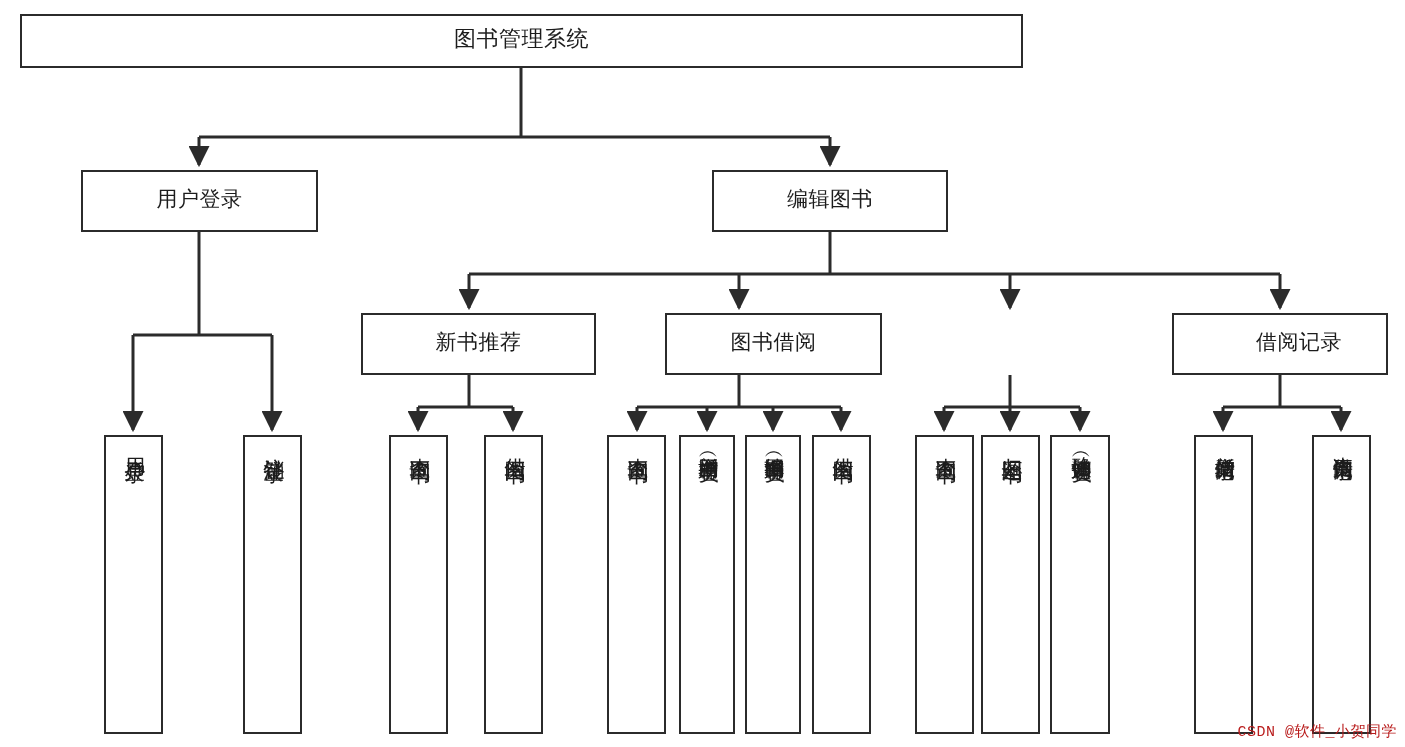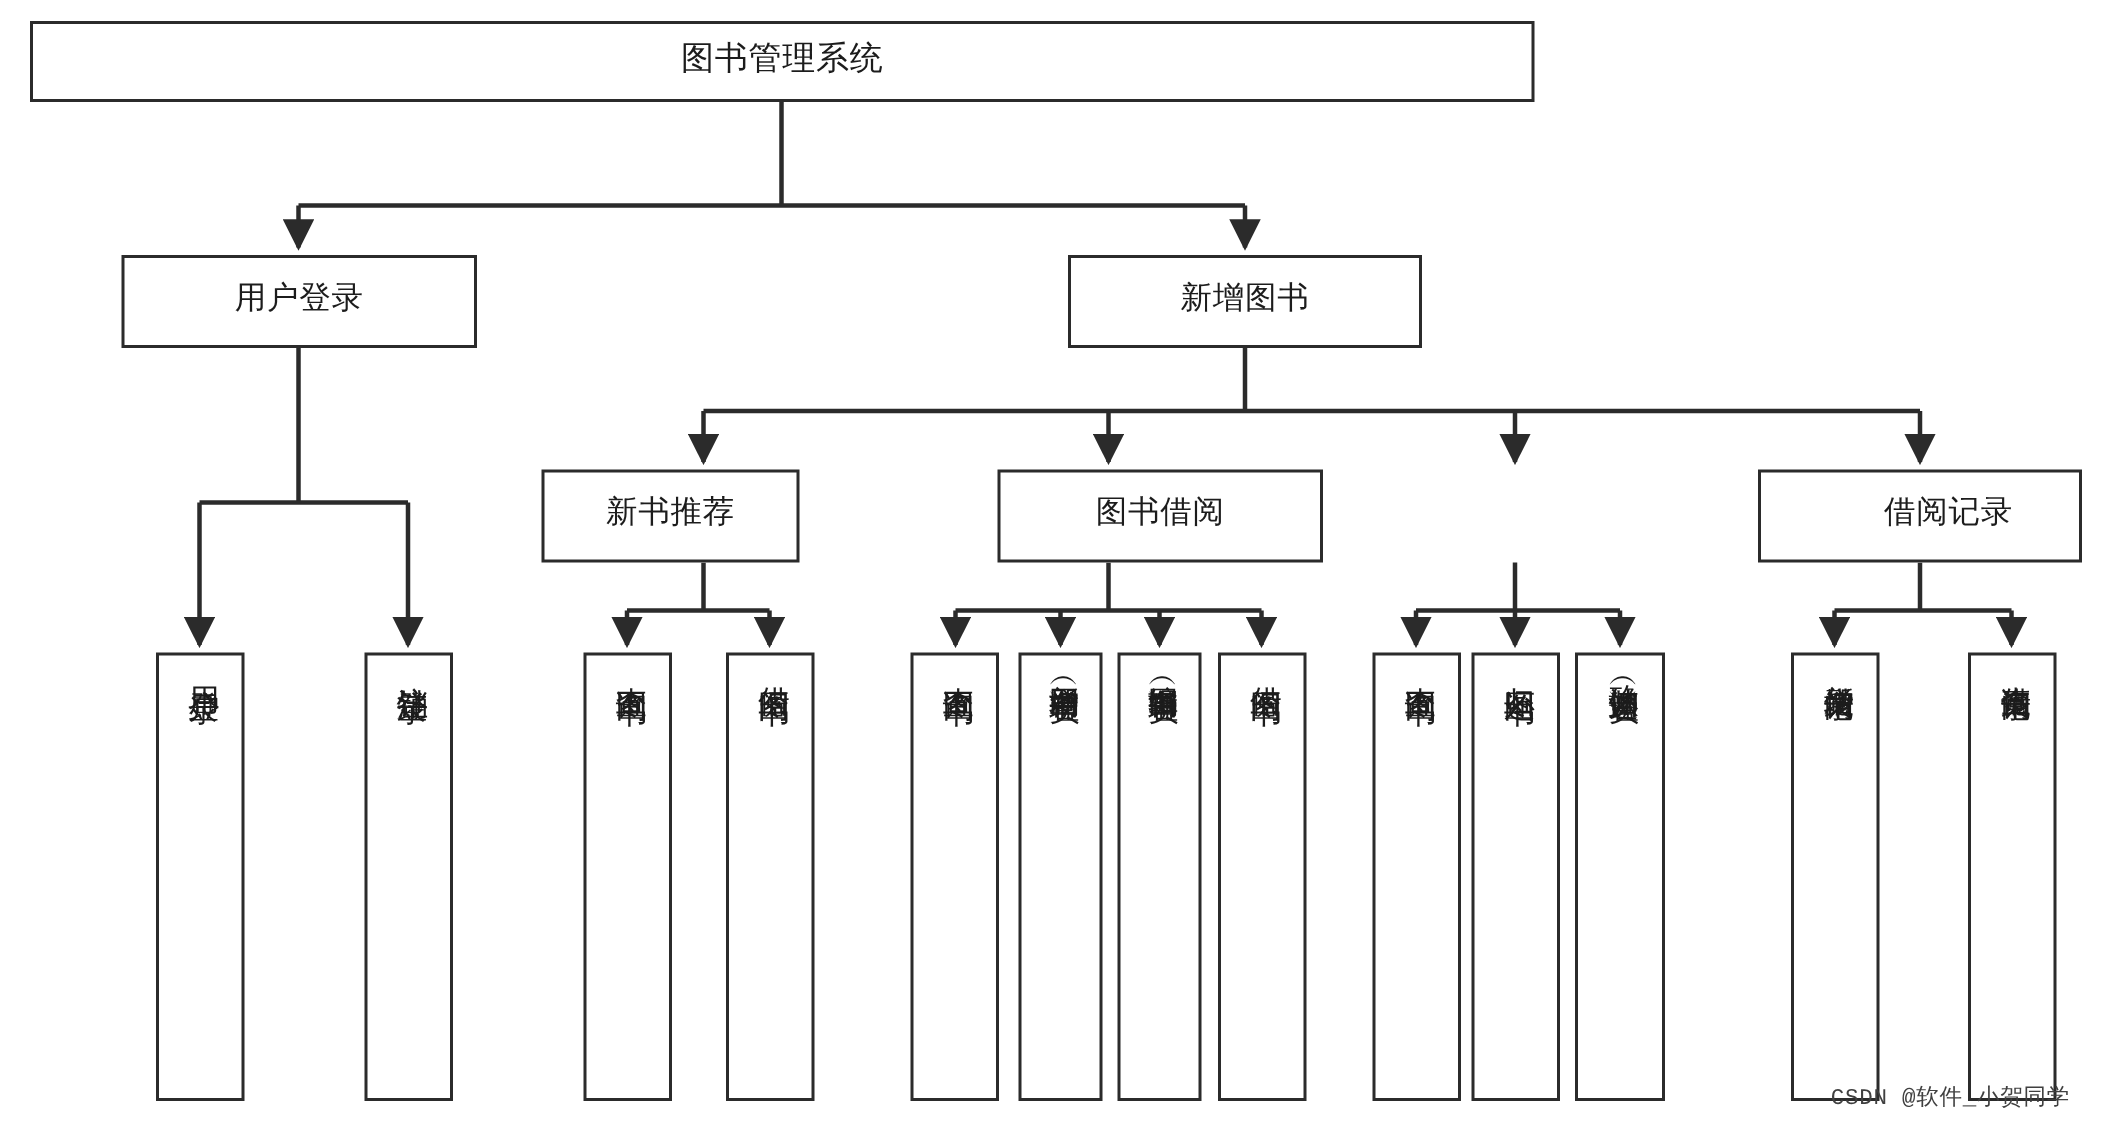--- a/index.html
+++ b/index.html
@@ -65,24 +65,24 @@
     line-height: 1.0;
     letter-spacing: 2px;
     white-space: nowrap;
   }
   .node.v.tall-text .node-label {
     font-size: 20px;
     letter-spacing: 1px;
   }
   #watermark {
     position: absolute;
-    right: 25px;
+    right: 8px;
     bottom: 6px;
     font-size: 15px;
-    color: #404040;
+    color: #b91c1c;
     letter-spacing: 0.5px;
     z-index: 5;
     user-select: none;
     white-space: nowrap;
   }
 </style>
 </head>
 <body>
 
 <div id="diagram-root">
@@ -138,24 +138,24 @@
   </svg>
 
   <div class="node h root" style="left:20px; top:14px; width:1003px; height:54px;">
     <span class="node-label">图书管理系统</span>
   </div>
 
   <div class="node h" style="left:81px; top:170px; width:237px; height:62px;">
     <span class="node-label">用户登录</span>
   </div>
   <div class="node h" style="left:712px; top:170px; width:236px; height:62px;">
-    <span class="node-label">新增图书</span>
-  </div>
-
-  <div class="node h" style="left:361px; top:313px; width:172px; height:62px;">
+    <span class="node-label">编辑图书</span>
+  </div>
+
+  <div class="node h" style="left:361px; top:313px; width:235px; height:62px;">
     <span class="node-label">新书推荐</span>
   </div>
   <div class="node h" style="left:665px; top:313px; width:217px; height:62px;">
     <span class="node-label">图书借阅</span>
   </div>
   <div class="node h" style="left:1172px; top:313px; width:216px; height:62px;padding-left:38px;">
     <span class="node-label">借阅记录</span>
   </div>
 
   <div class="node v" style="left:104px; top:435px; width:59px; height:299px;">

